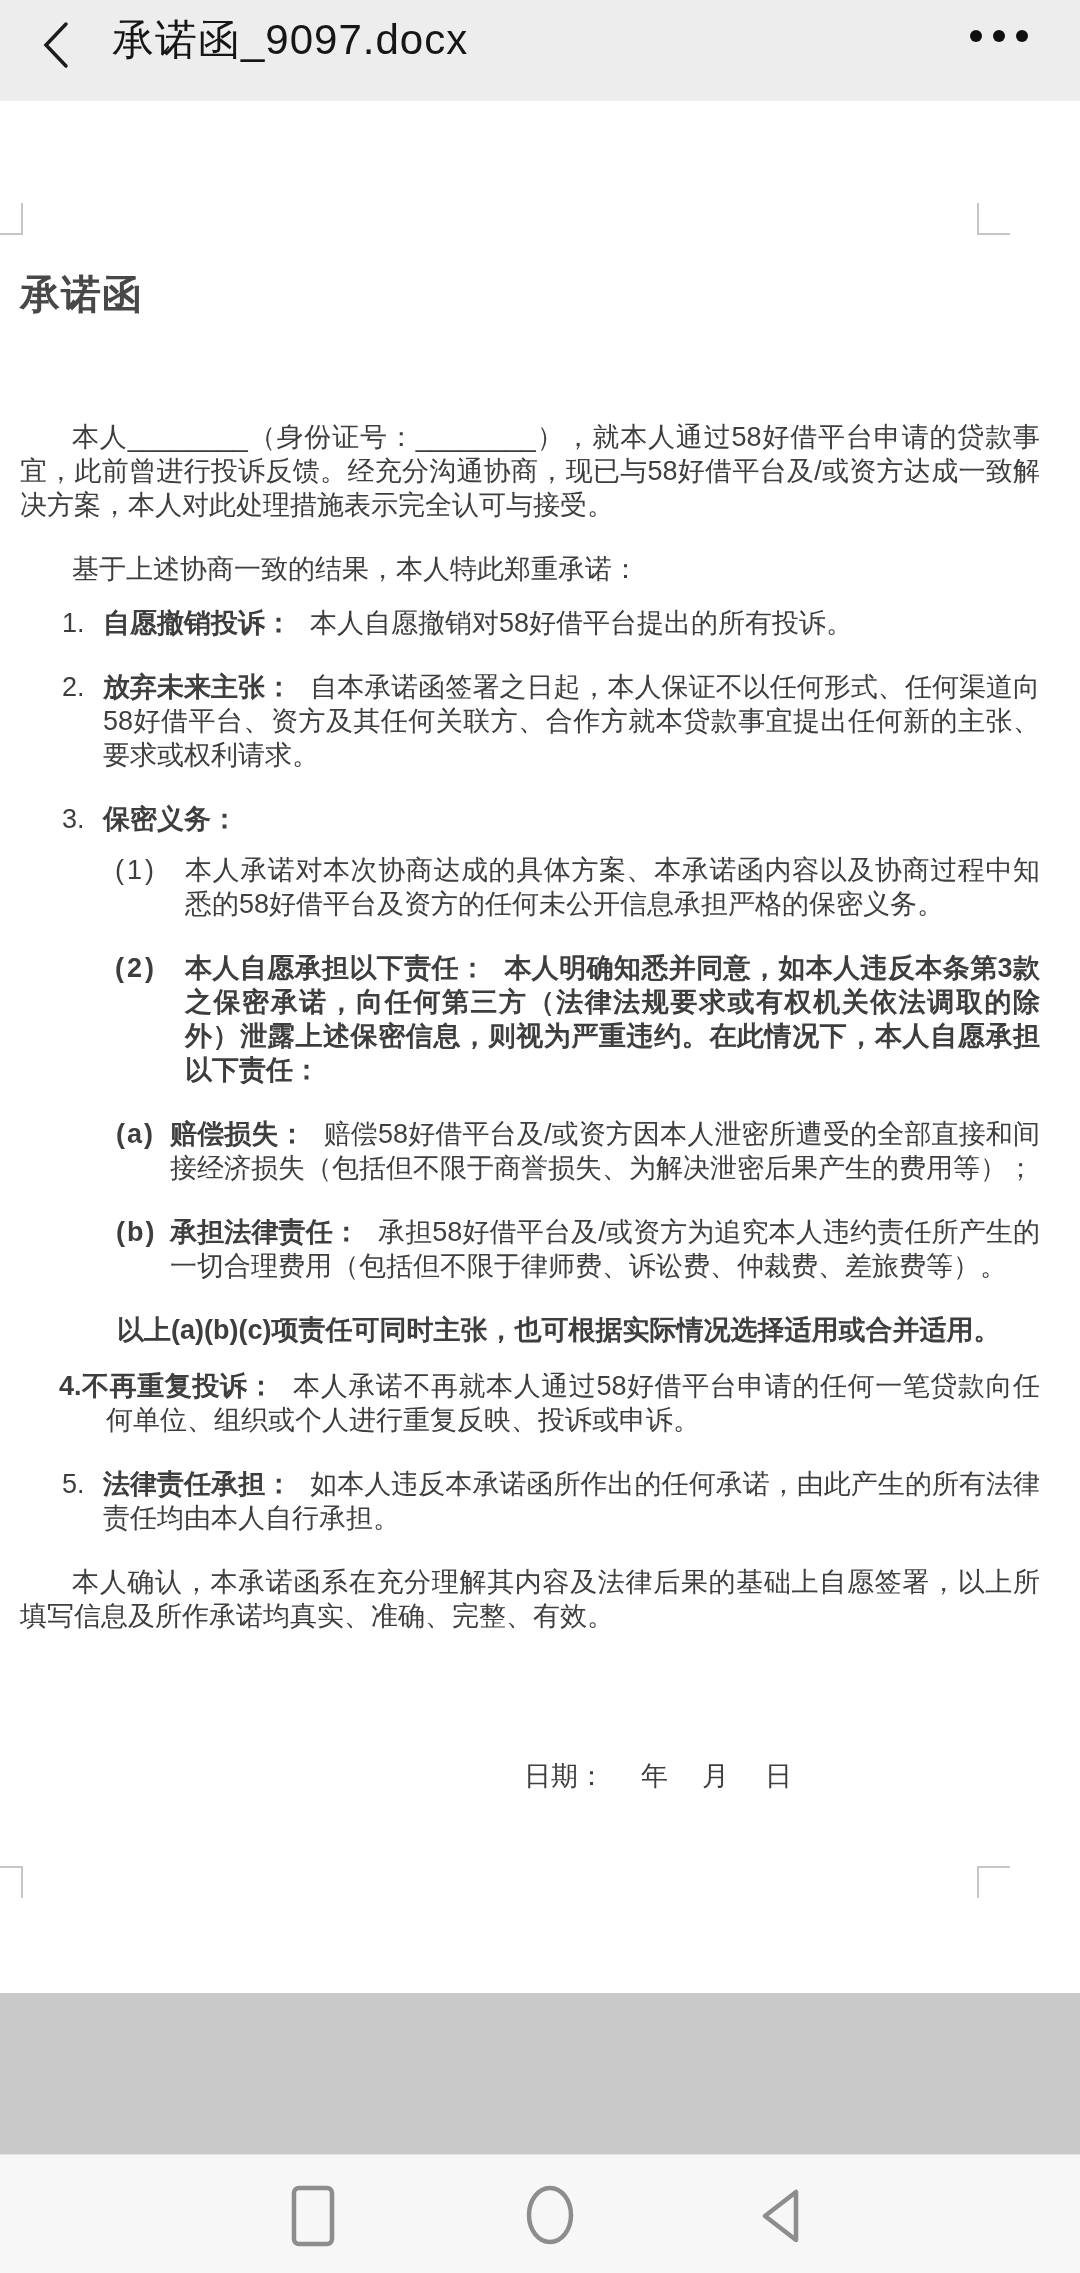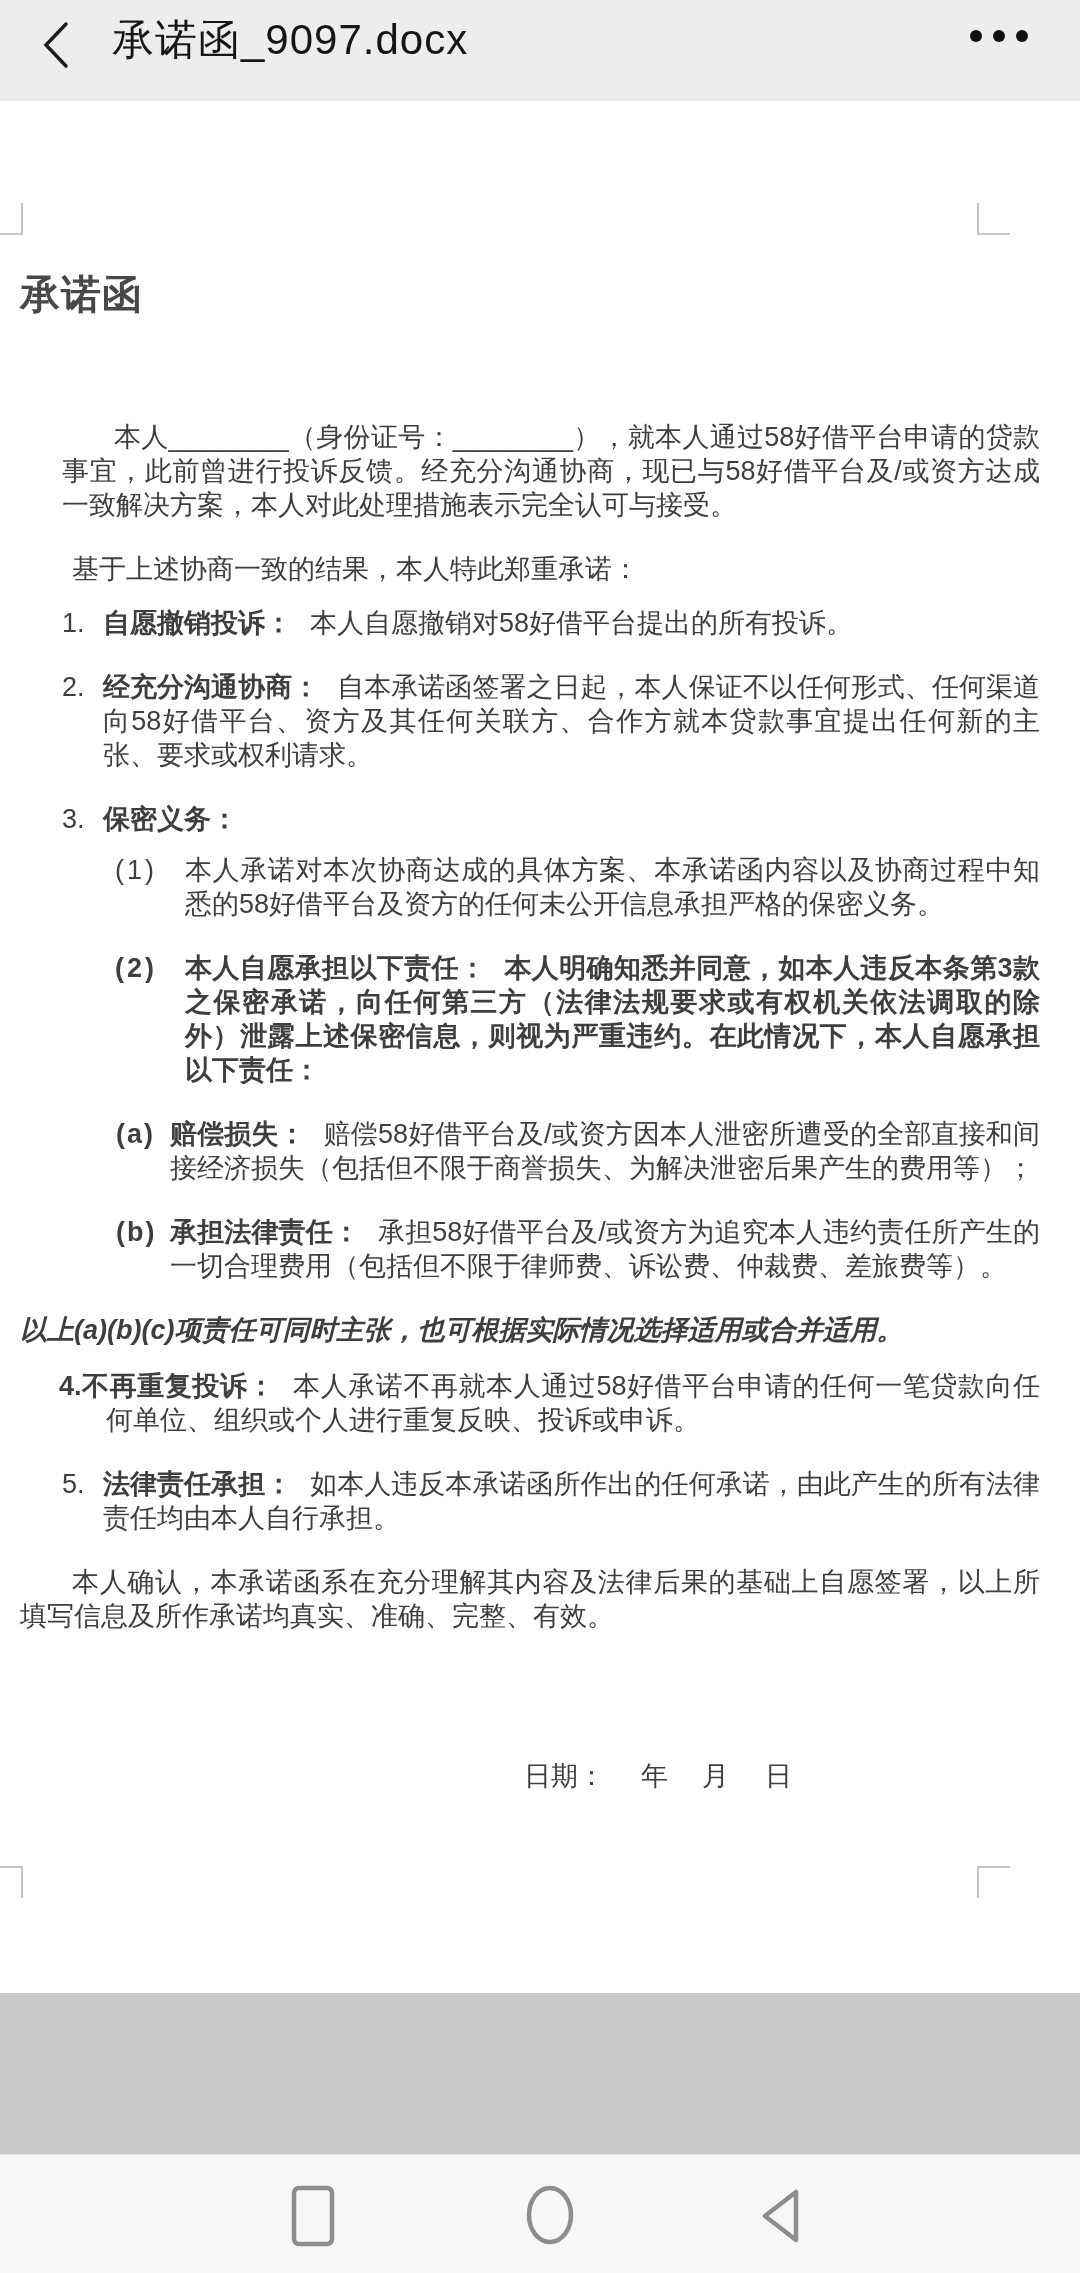--- a/index.html
+++ b/index.html
@@ -31,33 +31,33 @@
     color:#3e3e3e; font-size:27px; line-height:34px;
   }
   .doc-inner { padding:0 40px 0 20px; }
   .doc-title {
     margin-top:169px; 
     font-size:40px; line-height:48px; font-weight:700; color:#484848;
     letter-spacing:1px;
   }
   p { text-align:justify; }
   .para { margin-top:30px; text-indent:52px; }
-  .para.first { margin-top:102px;margin-left:42px; }
+  .para.first { margin-top:102px; }
   .item { position:relative; margin-top:30px; padding-left:83px; }
   .item .marker { position:absolute; left:42px; top:0; }
   .item.i1 { margin-top:20px; }
   .item5 { margin-top:30px; }
   .lbl { font-weight:700; margin-right:18px; }
   .sub { position:relative; margin-top:30px; padding-left:165px; }
   .sub .marker { position:absolute; left:95px; top:0; letter-spacing:3px; }
   .sub.s1 { margin-top:17px; }
   .sub.allbold { font-weight:700; }
   .subab { position:relative; margin-top:30px; padding-left:150px; }
   .subab .marker { position:absolute; left:96px; top:0; font-weight:700; letter-spacing:2px; }
-  .boldline { margin-top:30px; font-weight:700;font-style:italic; }
+  .boldline { margin-top:30px; margin-left:97px; font-weight:700; }
   .item4 { margin-top:22px; padding-left:86px; text-indent:-47px; }
   .item4 .m4 { font-weight:700; }
   .closing { margin-top:30px; text-indent:52px; }
   .sig { margin-top:126px; margin-left:496px; }
   .sig-date { margin-top:28px; margin-left:8px; }
   .sp1 { margin-left:36px; } .sp2 { margin-left:34px; } .sp3 { margin-left:36px; }
 
   
   .corner { position:absolute; border:0 solid #c6c6c6; }
   .corner.tl { left:0;  top:102px;  width:23px; height:32px; border-right-width:2px; border-bottom-width:2px; }
@@ -107,21 +107,21 @@
 
       <p class="para first">本人________（身份证号：________），就本人通过58好借平台申请的贷款事宜，此前曾进行投诉反馈。经充分沟通协商，现已与58好借平台及/或资方达成一致解决方案，本人对此处理措施表示完全认可与接受。</p>
 
       <p class="para">基于上述协商一致的结果，本人特此郑重承诺：</p>
 
       <p class="item i1">
         <span class="marker">1.</span><span class="lbl">自愿撤销投诉：</span><span>本人自愿撤销对58好借平台提出的所有投诉。</span>
       </p>
 
       <p class="item">
-        <span class="marker">2.</span><span class="lbl">经充分沟通协商：</span><span>自本承诺函签署之日起，本人保证不以任何形式、任何渠道向58好借平台、资方及其任何关联方、合作方就本贷款事宜提出任何新的主张、要求或权利请求。</span>
+        <span class="marker">2.</span><span class="lbl">放弃未来主张：</span><span>自本承诺函签署之日起，本人保证不以任何形式、任何渠道向58好借平台、资方及其任何关联方、合作方就本贷款事宜提出任何新的主张、要求或权利请求。</span>
       </p>
 
       <p class="item">
         <span class="marker">3.</span><span class="lbl">保密义务：</span>
       </p>
 
       <p class="sub s1">
         <span class="marker">(1)</span><span>本人承诺对本次协商达成的具体方案、本承诺函内容以及协商过程中知悉的58好借平台及资方的任何未公开信息承担严格的保密义务。</span>
       </p>
 

